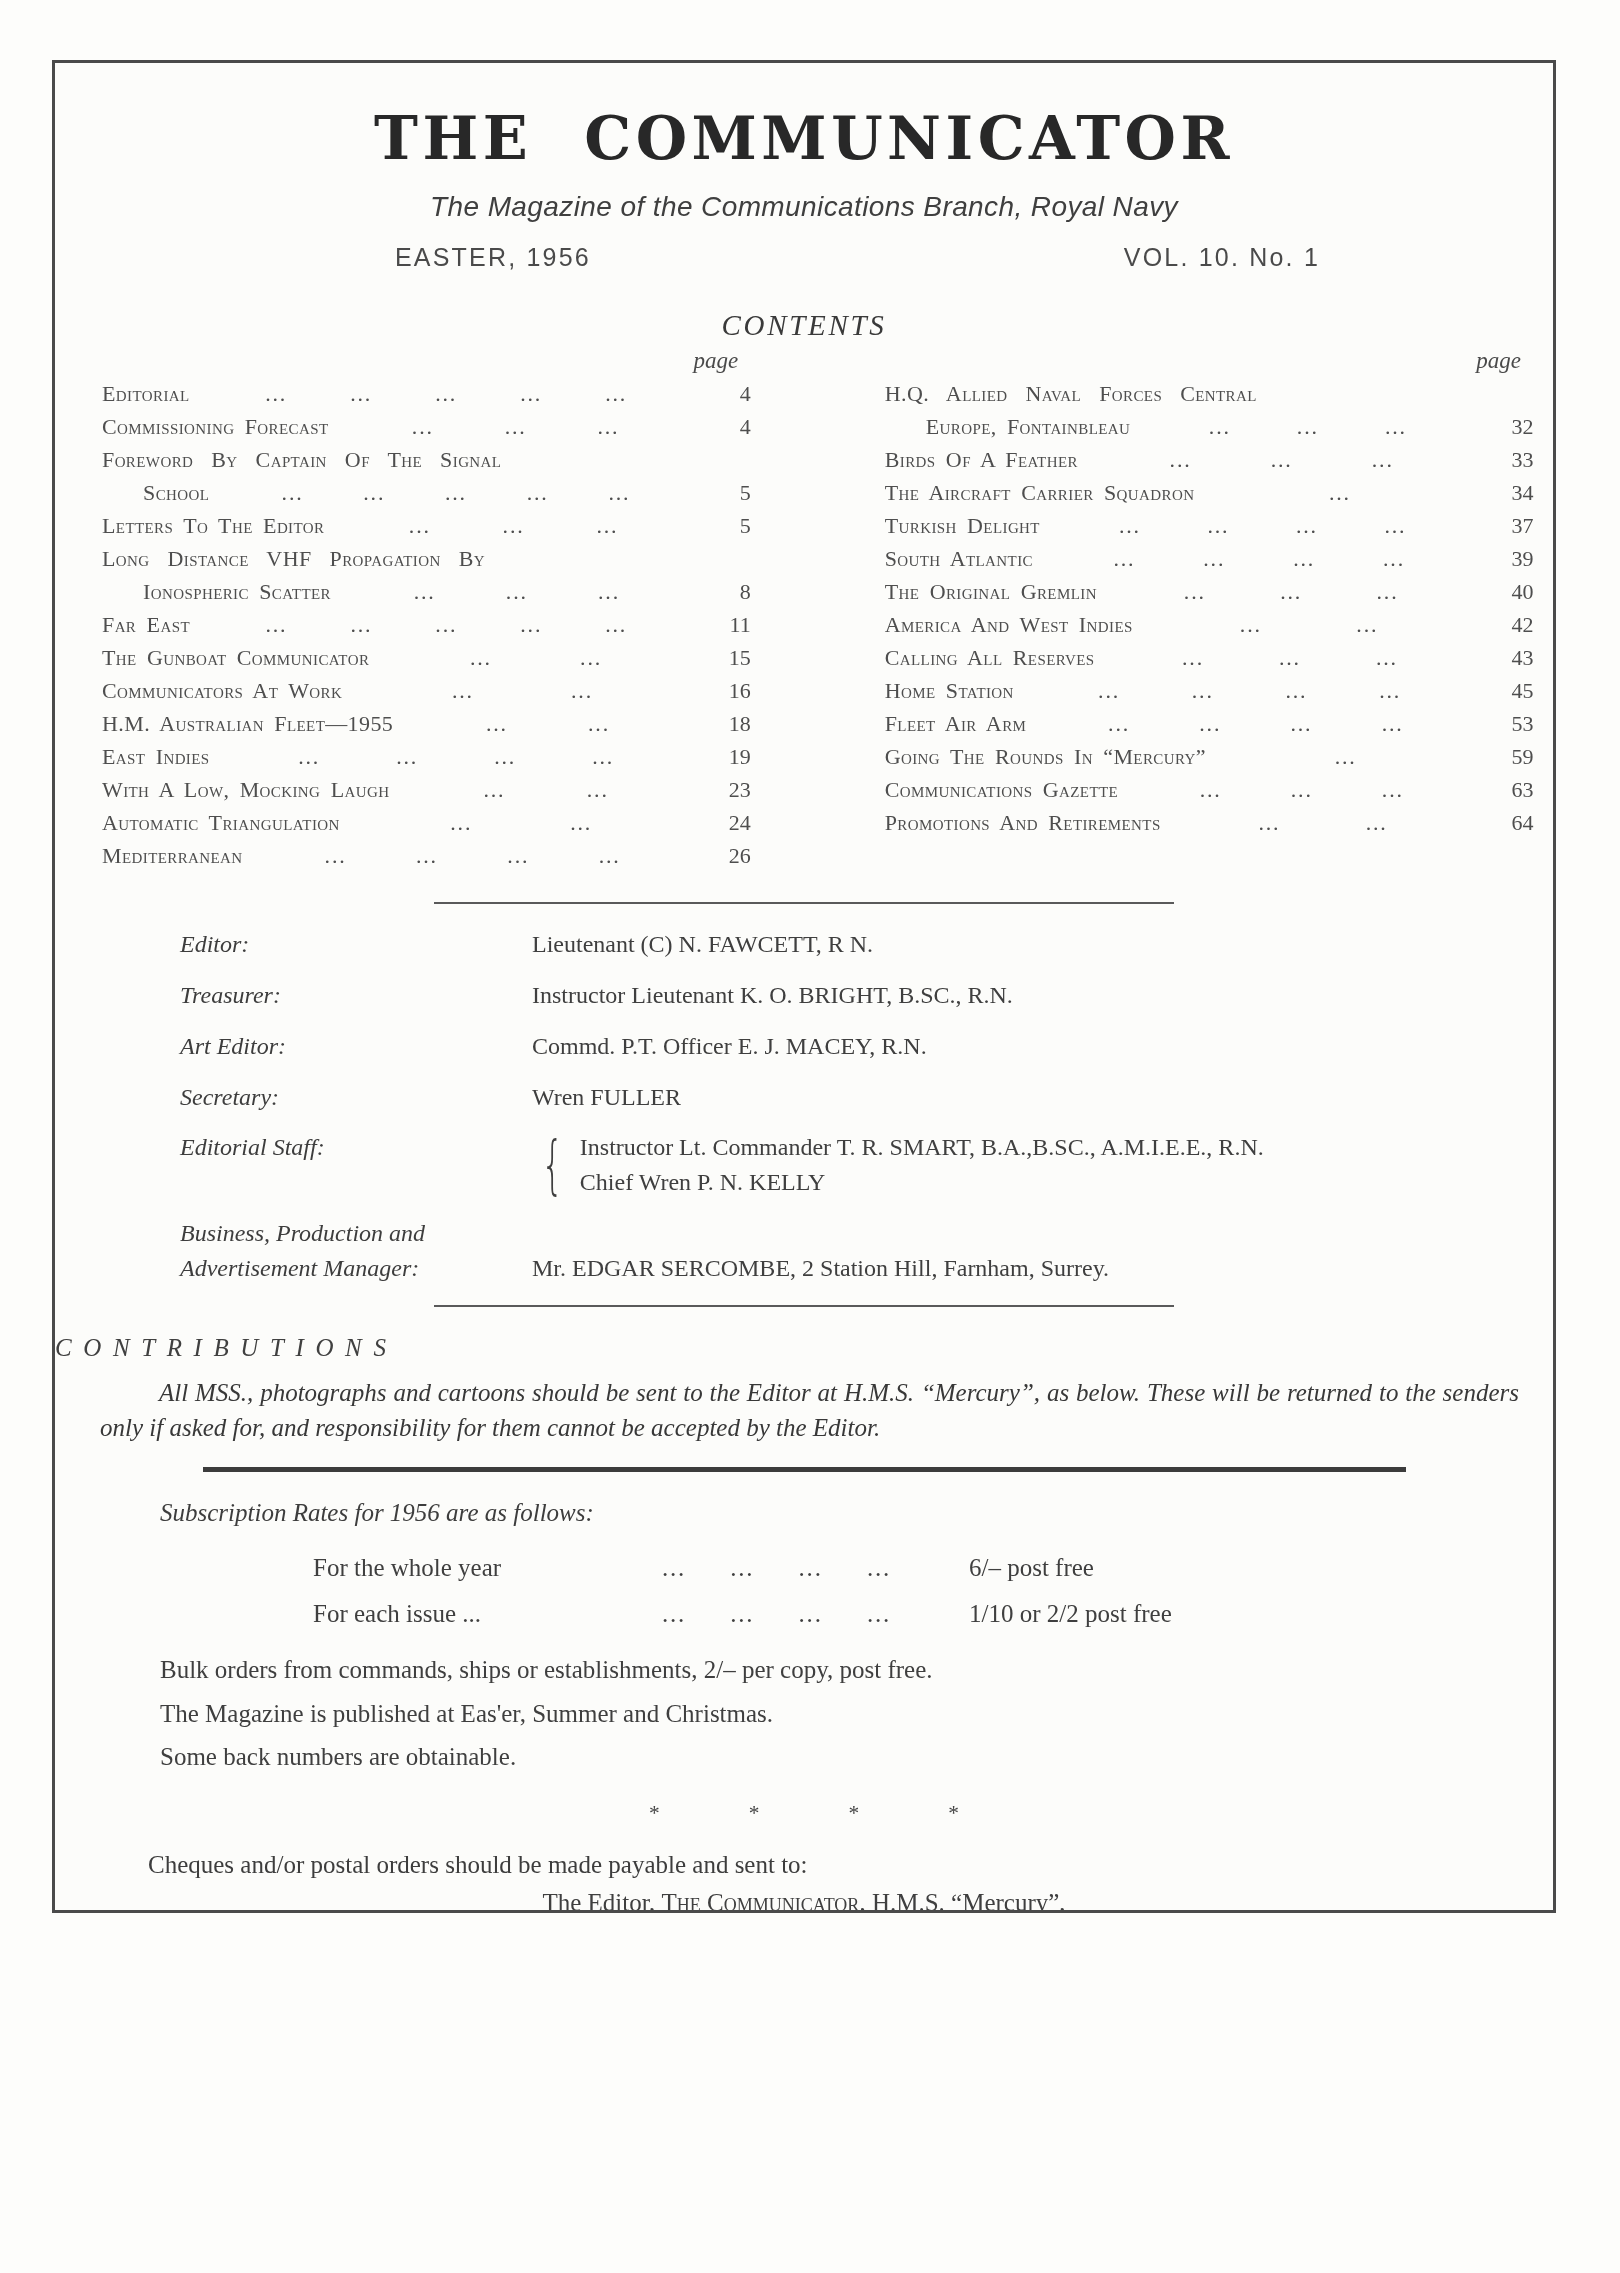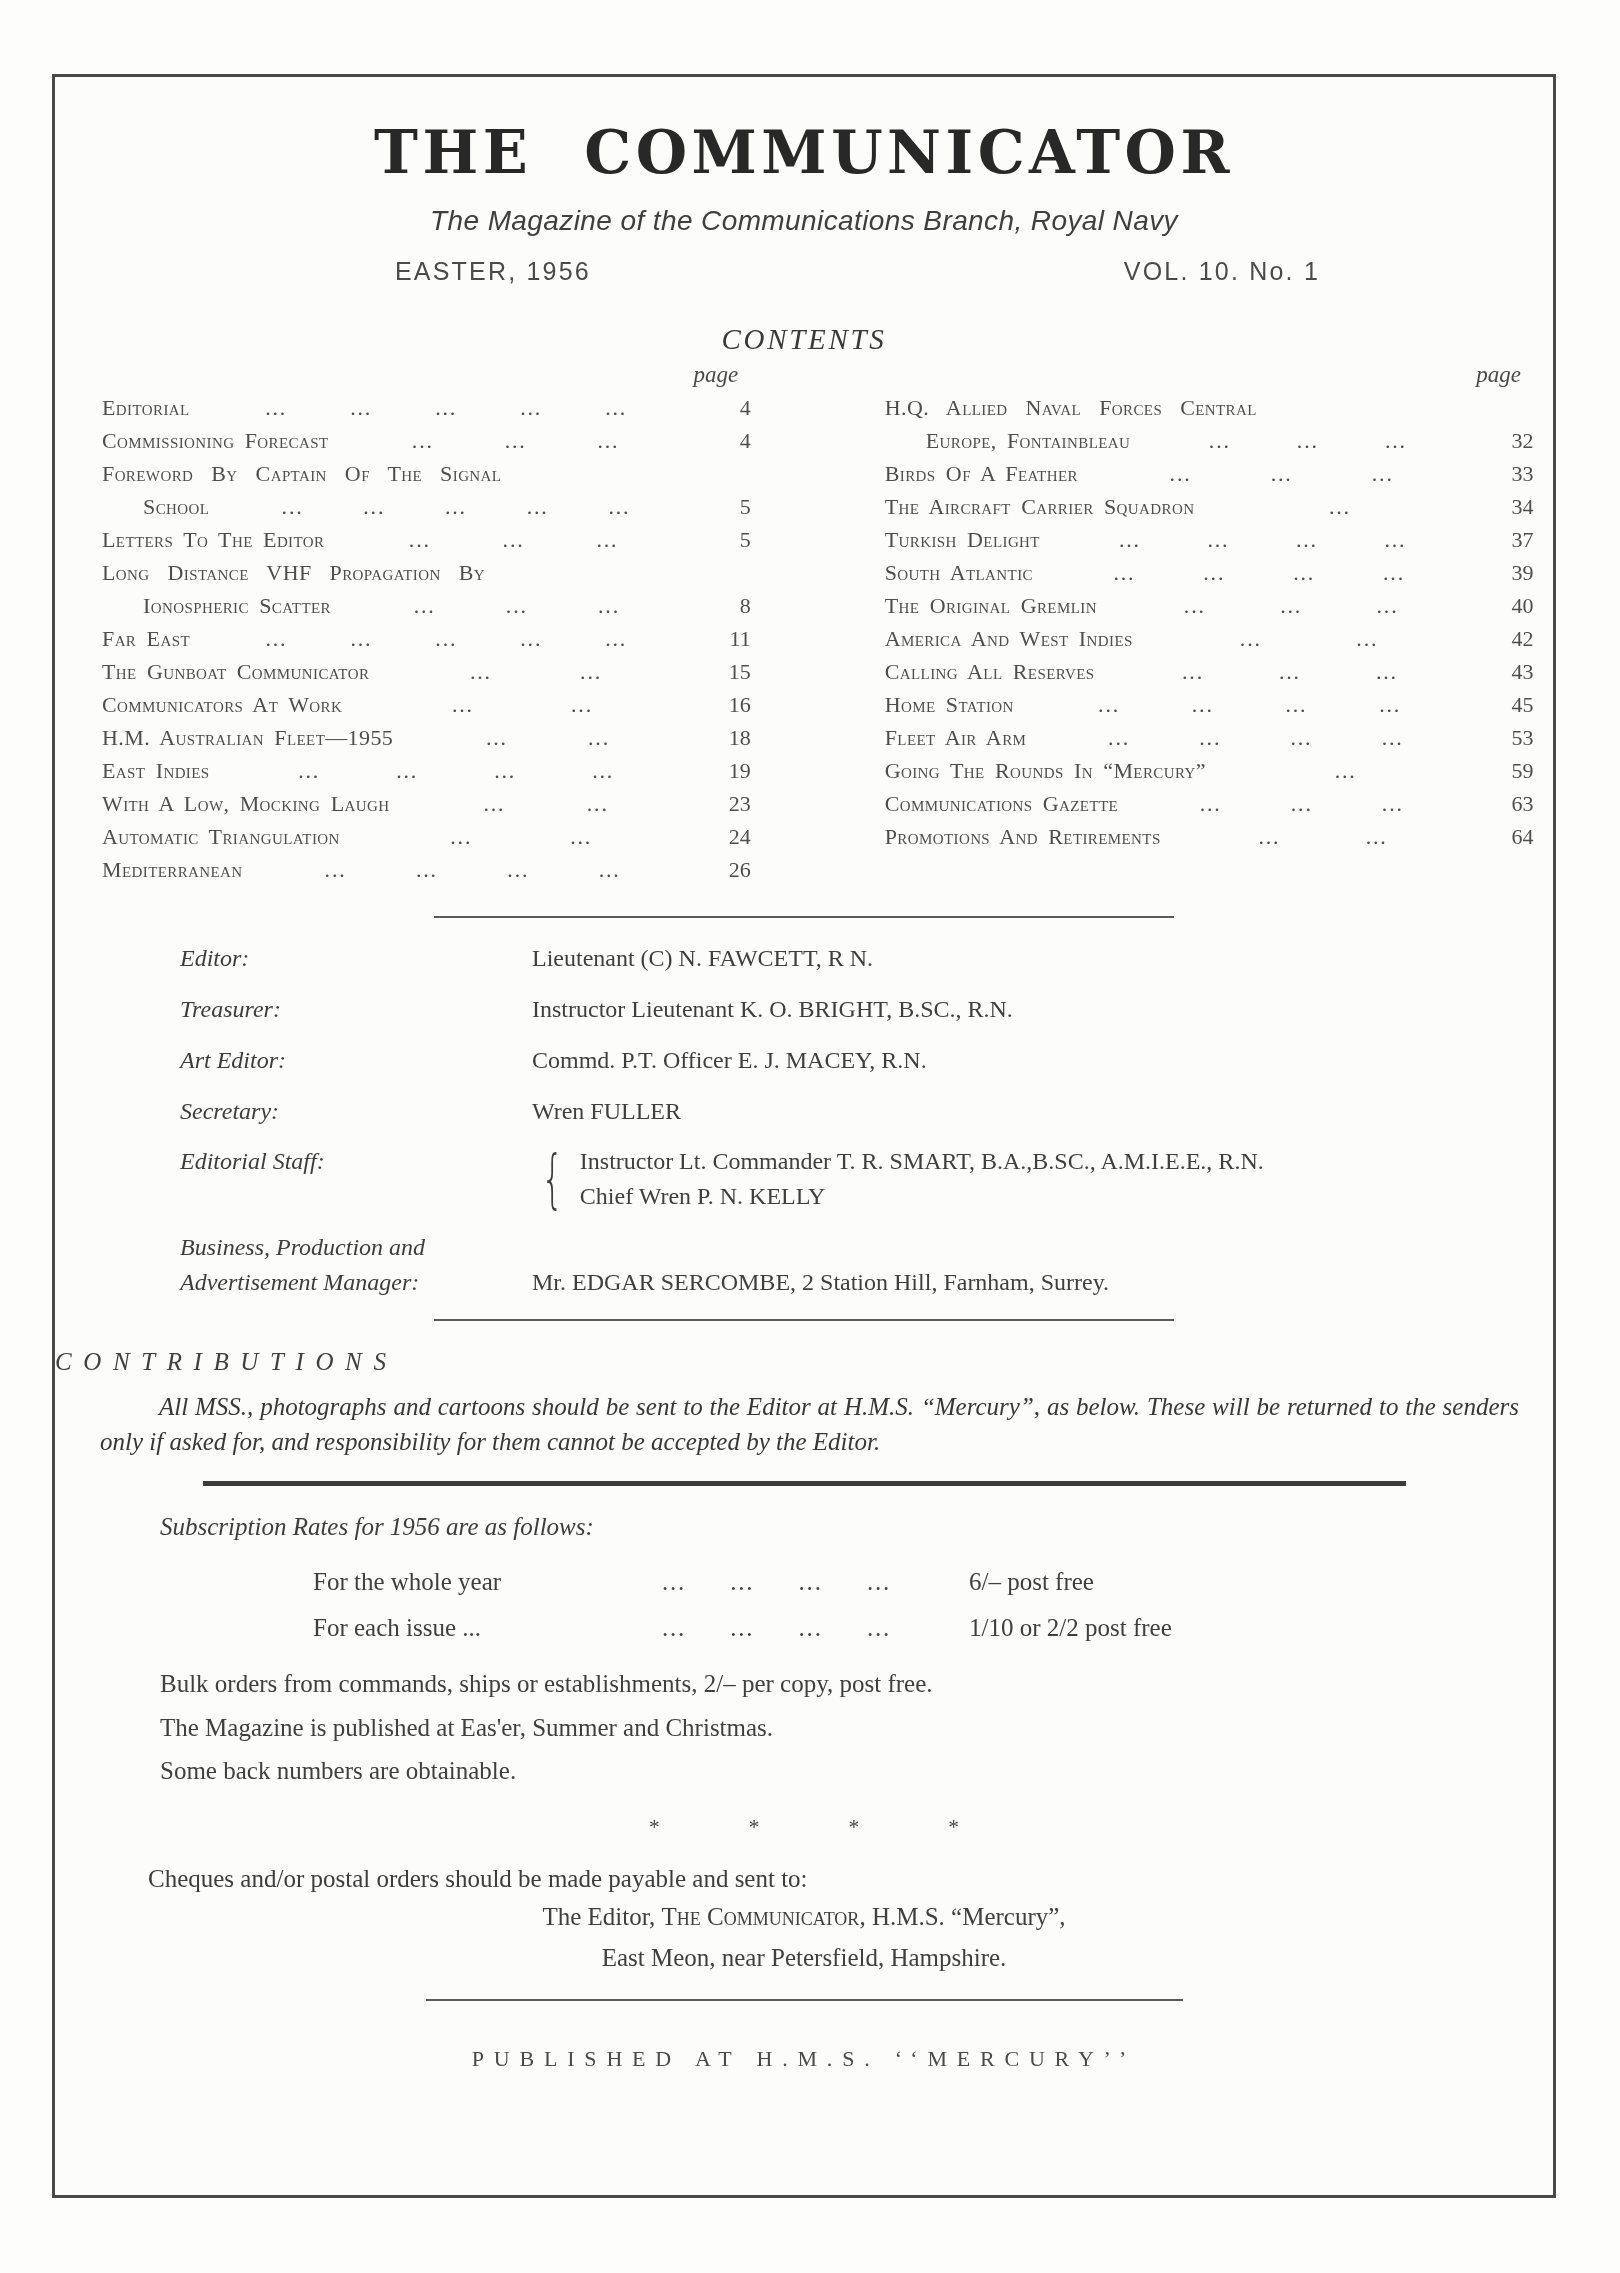--- a/index.html
+++ b/index.html
@@ -4,22 +4,22 @@
 <style>
   html,body{margin:0;padding:0;}
   body{
     width:1621px;height:2273px;
     background:#fdfdfb;
     font-family:"Liberation Serif","DejaVu Serif",serif;
     color:#464646;
     position:relative;
   }
   .frame{
-    position:absolute;left:52px;top:74px;
-    width:1504px;height:2124px;
+    position:absolute;left:52px;top:60px;
+    width:1504px;height:1853px;
     box-sizing:border-box;
     border:3.6px solid #4a4a4a;
     background:#fcfcfa;
     overflow:hidden;
   }
   
   .title{
     margin:41px 0 0;text-align:center;
     font-family:"DejaVu Serif","Liberation Serif",serif;
     font-weight:bold;font-size:59px;letter-spacing:4.5px;word-spacing:27px;

